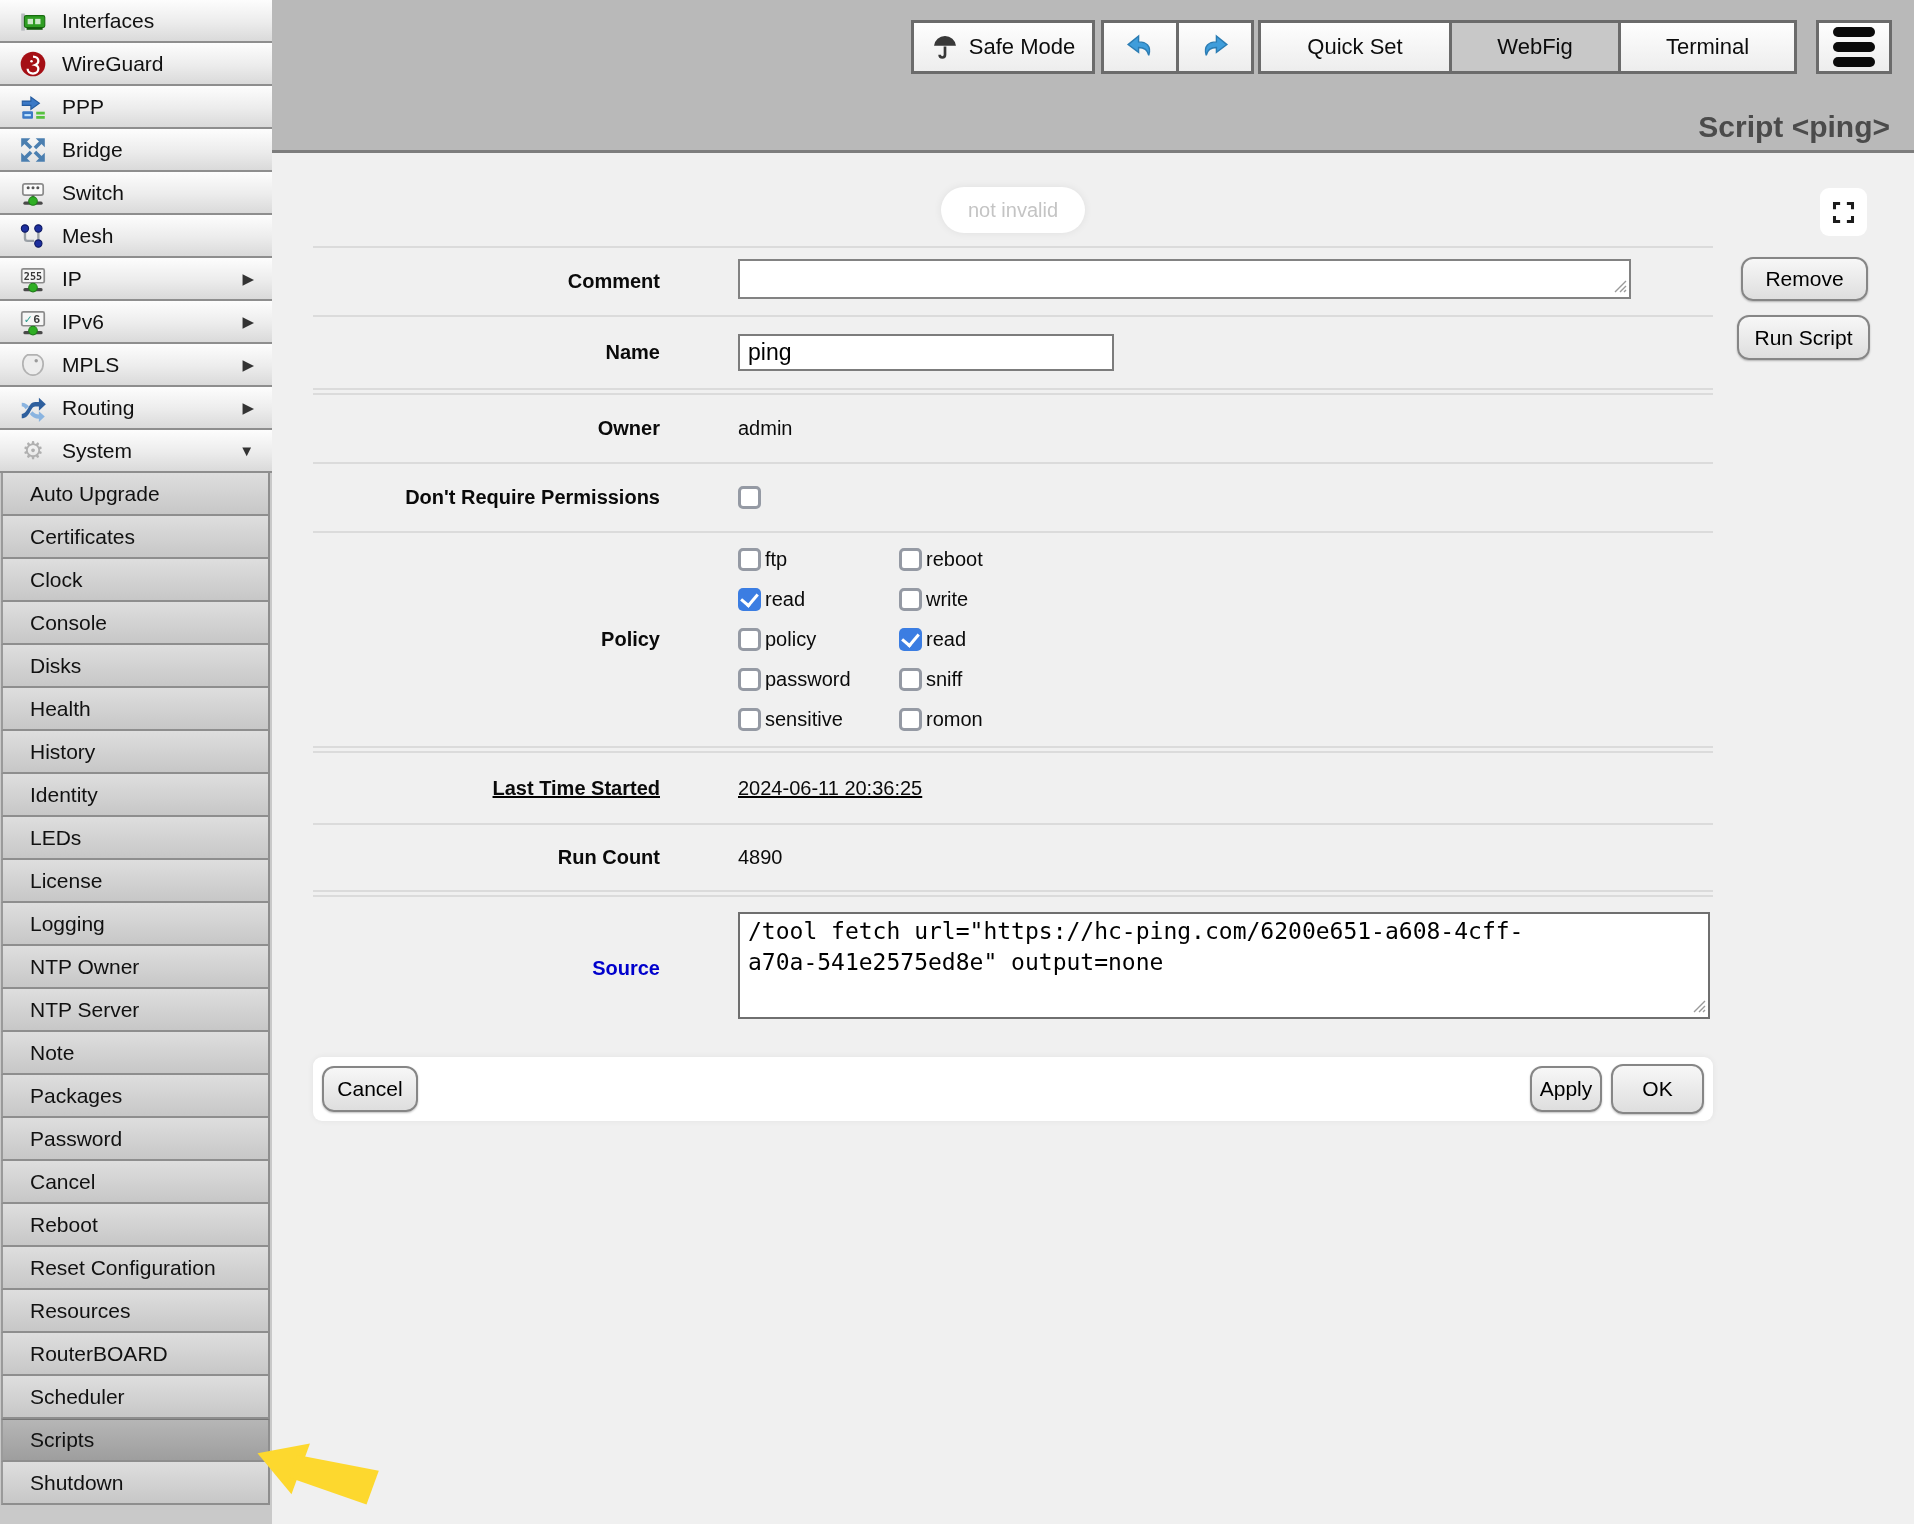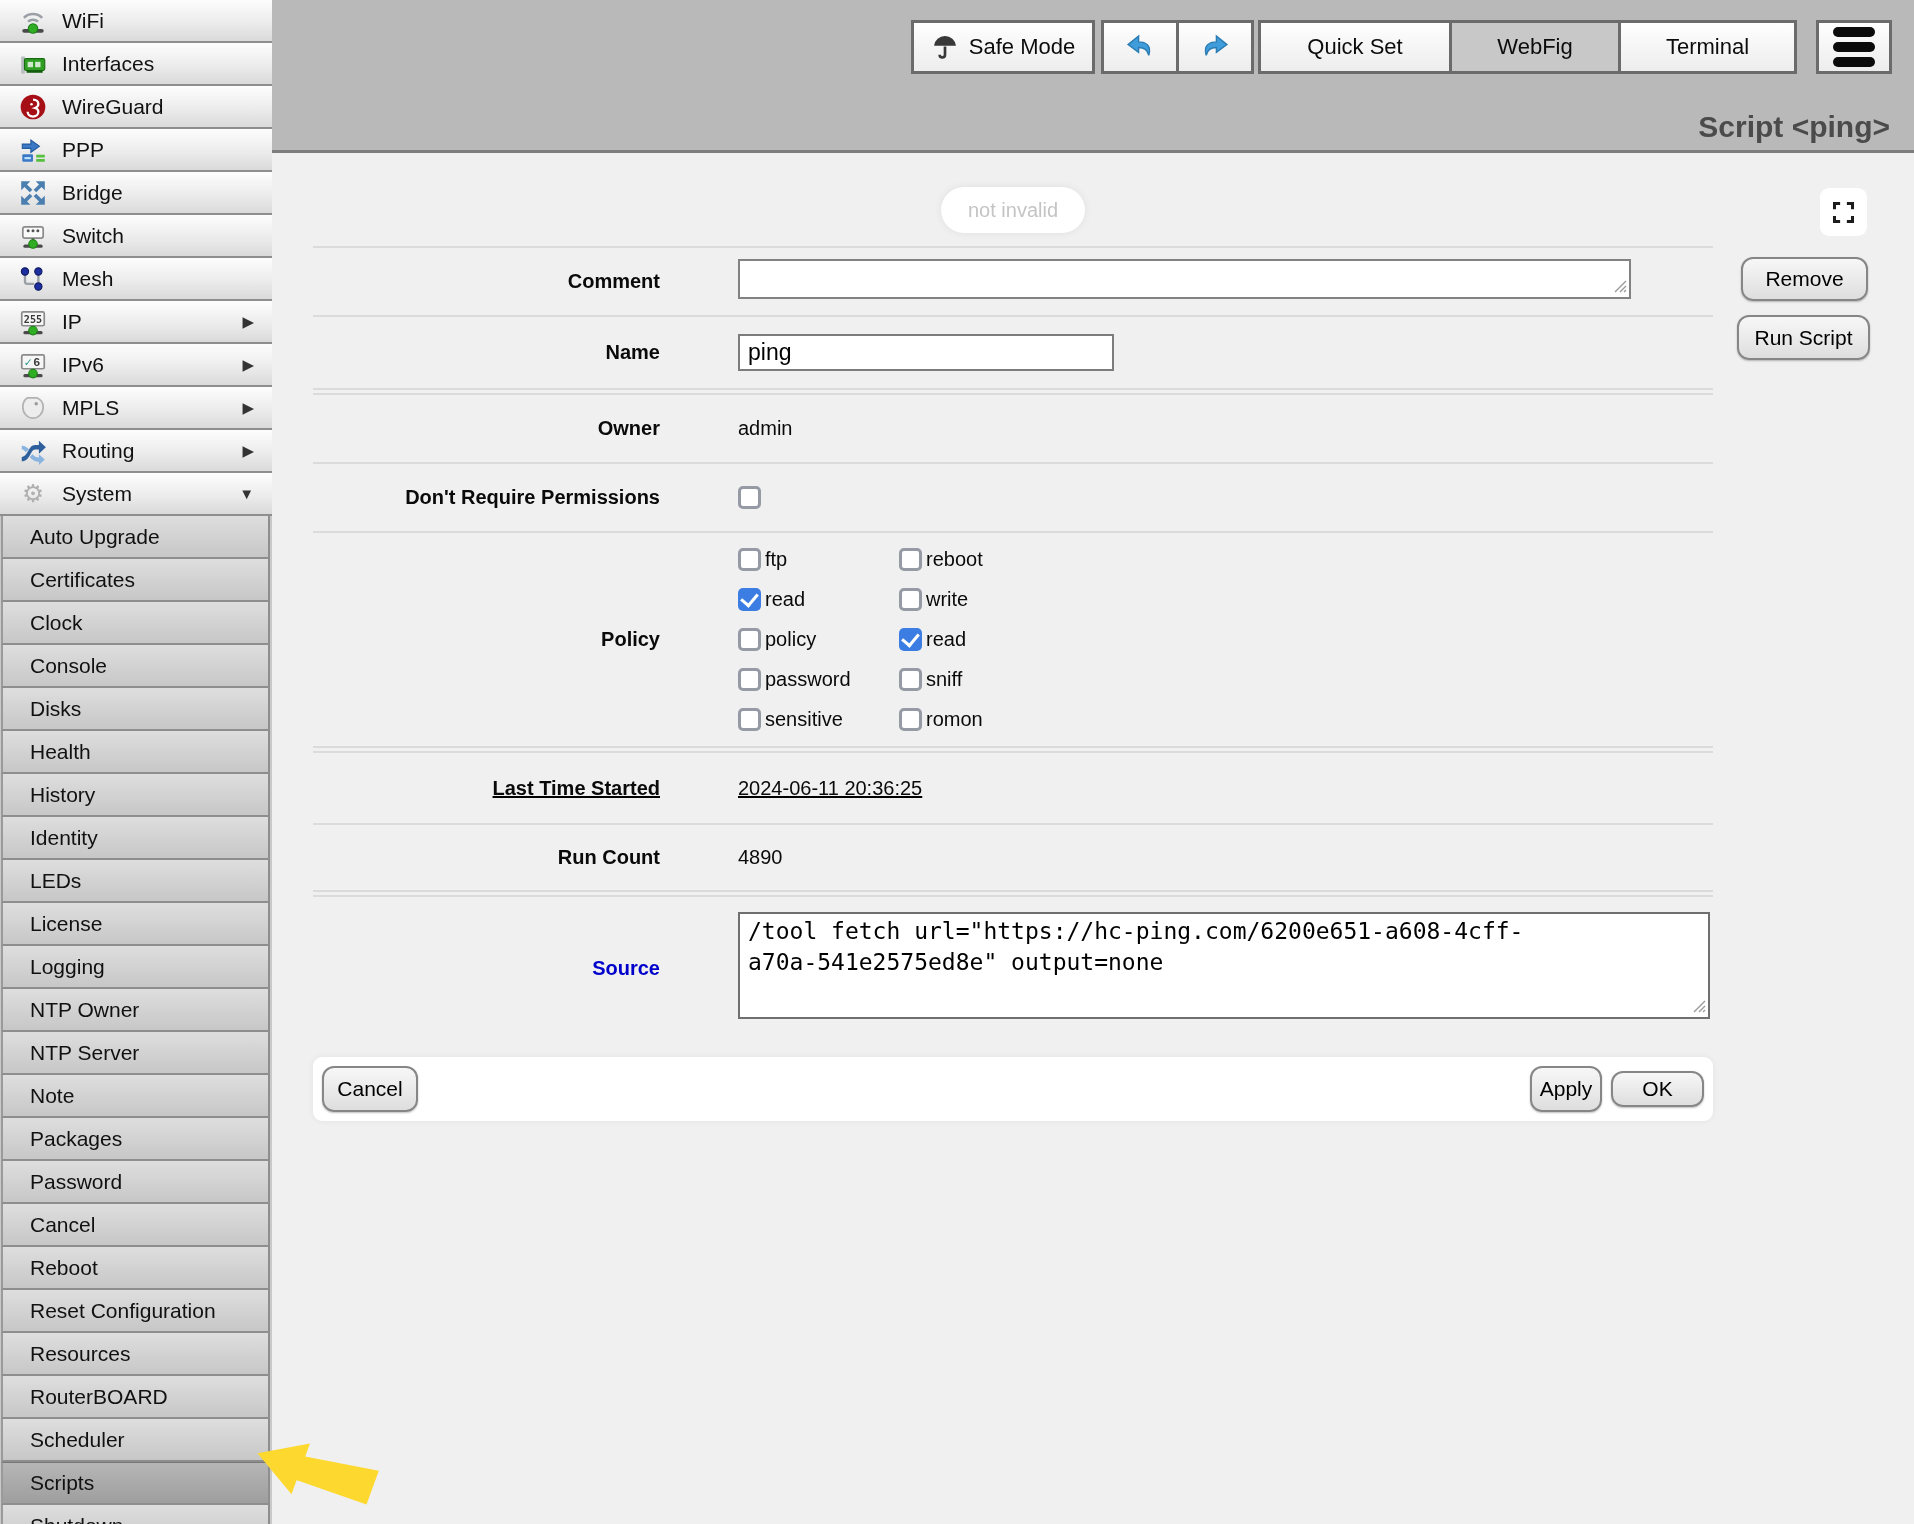--- a/index.html
+++ b/index.html
@@ -103,43 +103,32 @@
   #policy-grid { display:grid; grid-template-columns:161px auto; row-gap:17px; }
   .pol-cell { display:flex; align-items:center; }
 
   
   #actionbar { position:absolute; left:313px; top:1057px; width:1400px; height:64px;
     background:#fff; border-radius:9px; display:flex; align-items:center; padding:0 9px;
     box-shadow:0 0 6px rgba(0,0,0,0.06); }
   #cancel-btn { width:96px; height:46px; }
   #actionbar .spacer { flex:1; }
   #apply-btn { width:72px; height:46px; }
-  #ok-btn { width:93px; height:36px; margin-left:9px; }
+  #ok-btn { width:93px; height:50px; margin-left:9px; }
 
   
   #annotation-arrow { position:absolute; left:252px; top:1428px; z-index:50; pointer-events:none; }
 </style>
 </head>
 <body>
 
 <div id="app">
 
   <aside id="sidebar">
 
-    <div class="side-item">
-      <span class="ic">
-          <svg width="30" height="30" viewBox="0 0 28 28">
-            <path d="M5.5 11 A12 12 0 0 1 22.5 11" stroke="#9aa0a6" stroke-width="2.4" fill="none"></path>
-            <path d="M9.3 14.6 A7 7 0 0 1 18.7 14.6" stroke="#9aa0a6" stroke-width="2.4" fill="none"></path>
-            <rect x="4" y="21.5" width="20" height="3.5" rx="1.7" fill="#4a4a4a"></rect>
-            <circle cx="14" cy="21" r="4.4" fill="#2fae24" stroke="#1d7f17"></circle>
-          </svg>
-        </span>
-      <span class="lbl">WiFi</span>
-    </div>
 
     <div class="side-item">
       <span class="ic">
           <svg width="30" height="30" viewBox="0 0 28 28">
             <rect x="3" y="7" width="3.4" height="16" fill="#b9bcc0"></rect>
             <rect x="6" y="9" width="19" height="11" rx="1.5" fill="#2f9e23" stroke="#176b0f"></rect>
             <rect x="9" y="12" width="5" height="5" fill="#cfe9cc"></rect>
             <rect x="16" y="12" width="5" height="5" fill="#cfe9cc"></rect>
             <rect x="8" y="20" width="15" height="2.2" fill="#145c0d"></rect>
           </svg>

